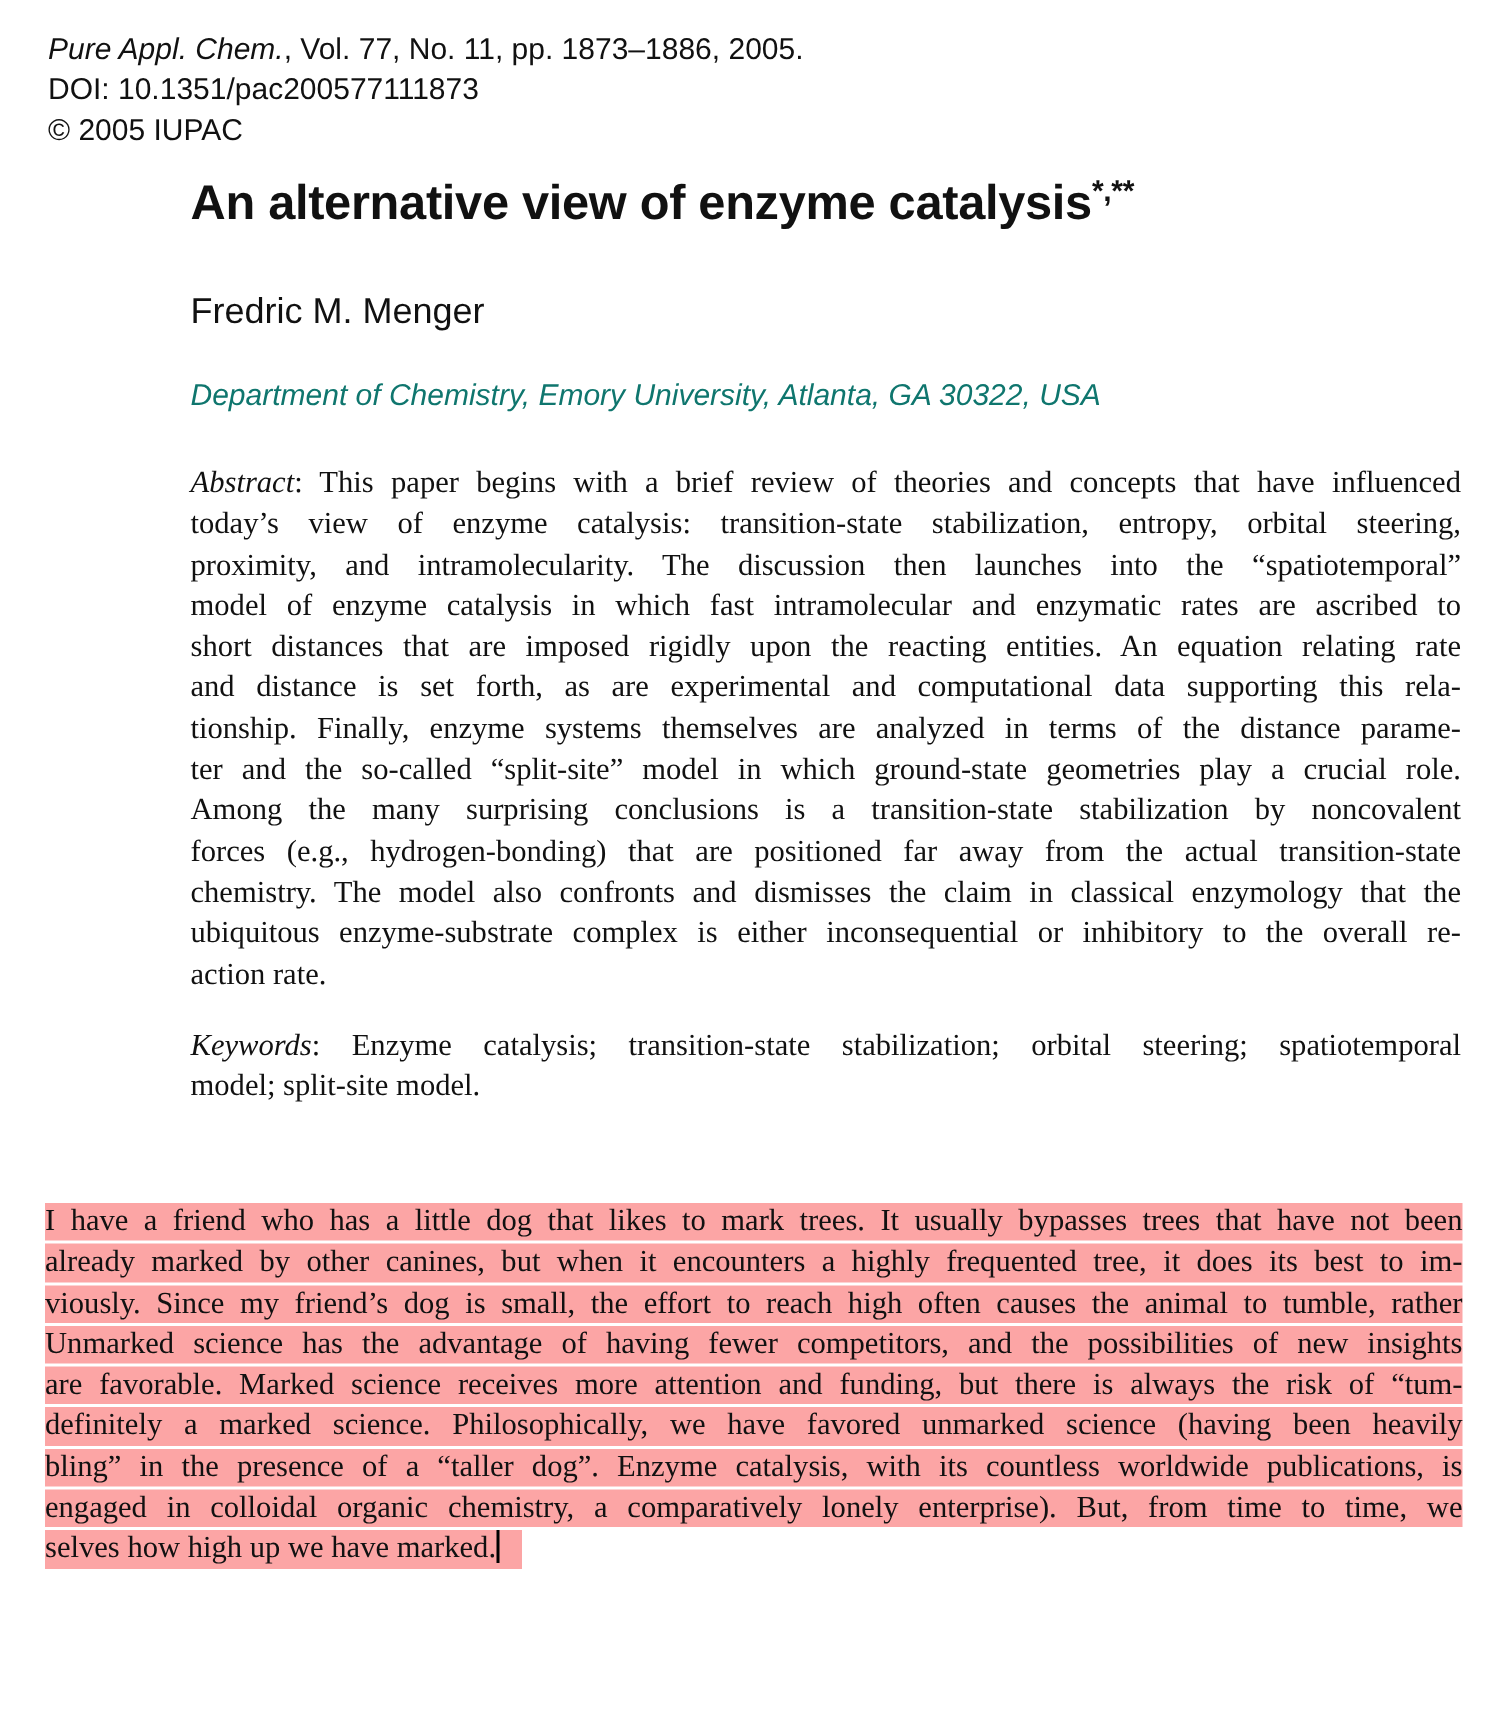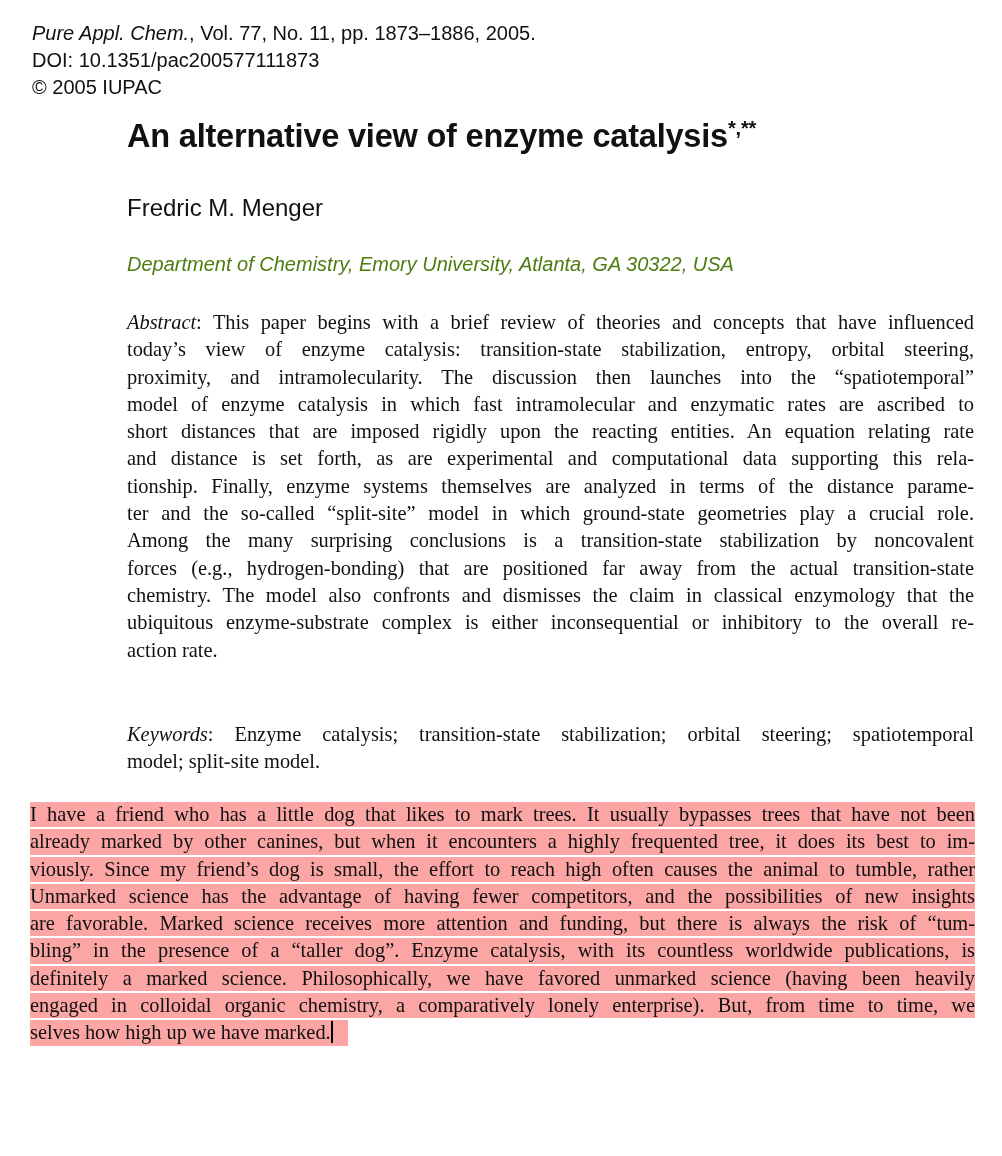--- a/index.html
+++ b/index.html
@@ -2,24 +2,24 @@
 <html><head>
   <meta charset="utf-8">
   <style>
     html, body { margin: 0; padding: 0; background: #ffffff; }
     body { width: 1002px; height: 1156px; position: relative; overflow: hidden; color: #111; }
     .header { position: absolute; left: 32px; top: 20px; font-family: "Liberation Sans", sans-serif; font-size: 20px; line-height: 27px; color: #111; }
     .header .it { font-style: italic; }
     .title { position: absolute; left: 127px; top: 117px; font-family: "Liberation Sans", sans-serif; font-weight: bold; font-size: 32.5px; letter-spacing: -0.2px; color: #111; white-space: nowrap; }
     .title sup { font-size: 20px; vertical-align: 12px; }
     .author { position: absolute; left: 127px; top: 194px; font-family: "Liberation Sans", sans-serif; font-size: 24px; color: #111; }
-    .affil { position: absolute; left: 127px; top: 253px; font-family: "Liberation Sans", sans-serif; font-style: italic; font-size: 20px; color: #4d7c0f; white-space: nowrap; }
+    .affil { position: absolute; left: 127px; top: 253px; font-family: "Liberation Sans", sans-serif; font-style: italic; font-size: 20px; color: #0f766e; white-space: nowrap; }
     .abstract, .keywords { position: absolute; left: 127px; width: 847px; font-family: "Liberation Serif", serif; font-size: 20.4px; line-height: 27.3px; color: #111; }
     .abstract { top: 309px; }
-    .keywords { top: 721px; }
+    .keywords { top: 684px; }
     .line { display: block; text-align: justify; text-align-last: justify; white-space: nowrap; height: 27.3px; overflow: visible; }
     .line.last { text-align-last: left; }
     .lbl { font-style: italic; }
     .intro { position: absolute; left: 30px; top: 802px; width: 945px; font-family: "Liberation Serif", serif; font-size: 20.4px; color: #111; }
     .hl { display: block; background: #fca5a5; height: 25.3px; line-height: 25.3px; margin-bottom: 2px; text-align: justify; text-align-last: justify; white-space: nowrap; }
     .hl.last { display: inline-block; text-align-last: left; padding-right: 15px; }
     .cursor { display: inline-block; width: 2px; height: 22px; background: #000; vertical-align: -4px; }
   </style>
 </head>
 <body>
@@ -56,17 +56,17 @@
   <span class="line"><span class="lbl">Keywords</span><span>: Enzyme catalysis; transition-state stabilization; orbital steering; spatiotemporal</span></span>
   <span class="line last">model; split-site model.</span>
 </div>
 
 <div class="intro">
   <span class="hl">I have a friend who has a little dog that likes to mark trees. It usually bypasses trees that have not been</span>
   <span class="hl">already marked by other canines, but when it encounters a highly frequented tree, it does its best to im-</span>
   <span class="hl">viously. Since my friend’s dog is small, the effort to reach high often causes the animal to tumble, rather</span>
   <span class="hl">Unmarked science has the advantage of having fewer competitors, and the possibilities of new insights</span>
   <span class="hl">are favorable. Marked science receives more attention and funding, but there is always the risk of “tum-</span>
+  <span class="hl">definitely a marked science. Philosophically, we have favored unmarked science (having been heavily</span>
   <span class="hl">bling” in the presence of a “taller dog”. Enzyme catalysis, with its countless worldwide publications, is</span>
-  <span class="hl">definitely a marked science. Philosophically, we have favored unmarked science (having been heavily</span>
   <span class="hl">engaged in colloidal organic chemistry, a comparatively lonely enterprise). But, from time to time, we</span>
   <span class="hl last"><span>selves how high up we have marked.</span><span class="cursor"></span></span>
 </div>
 
 </body></html>

